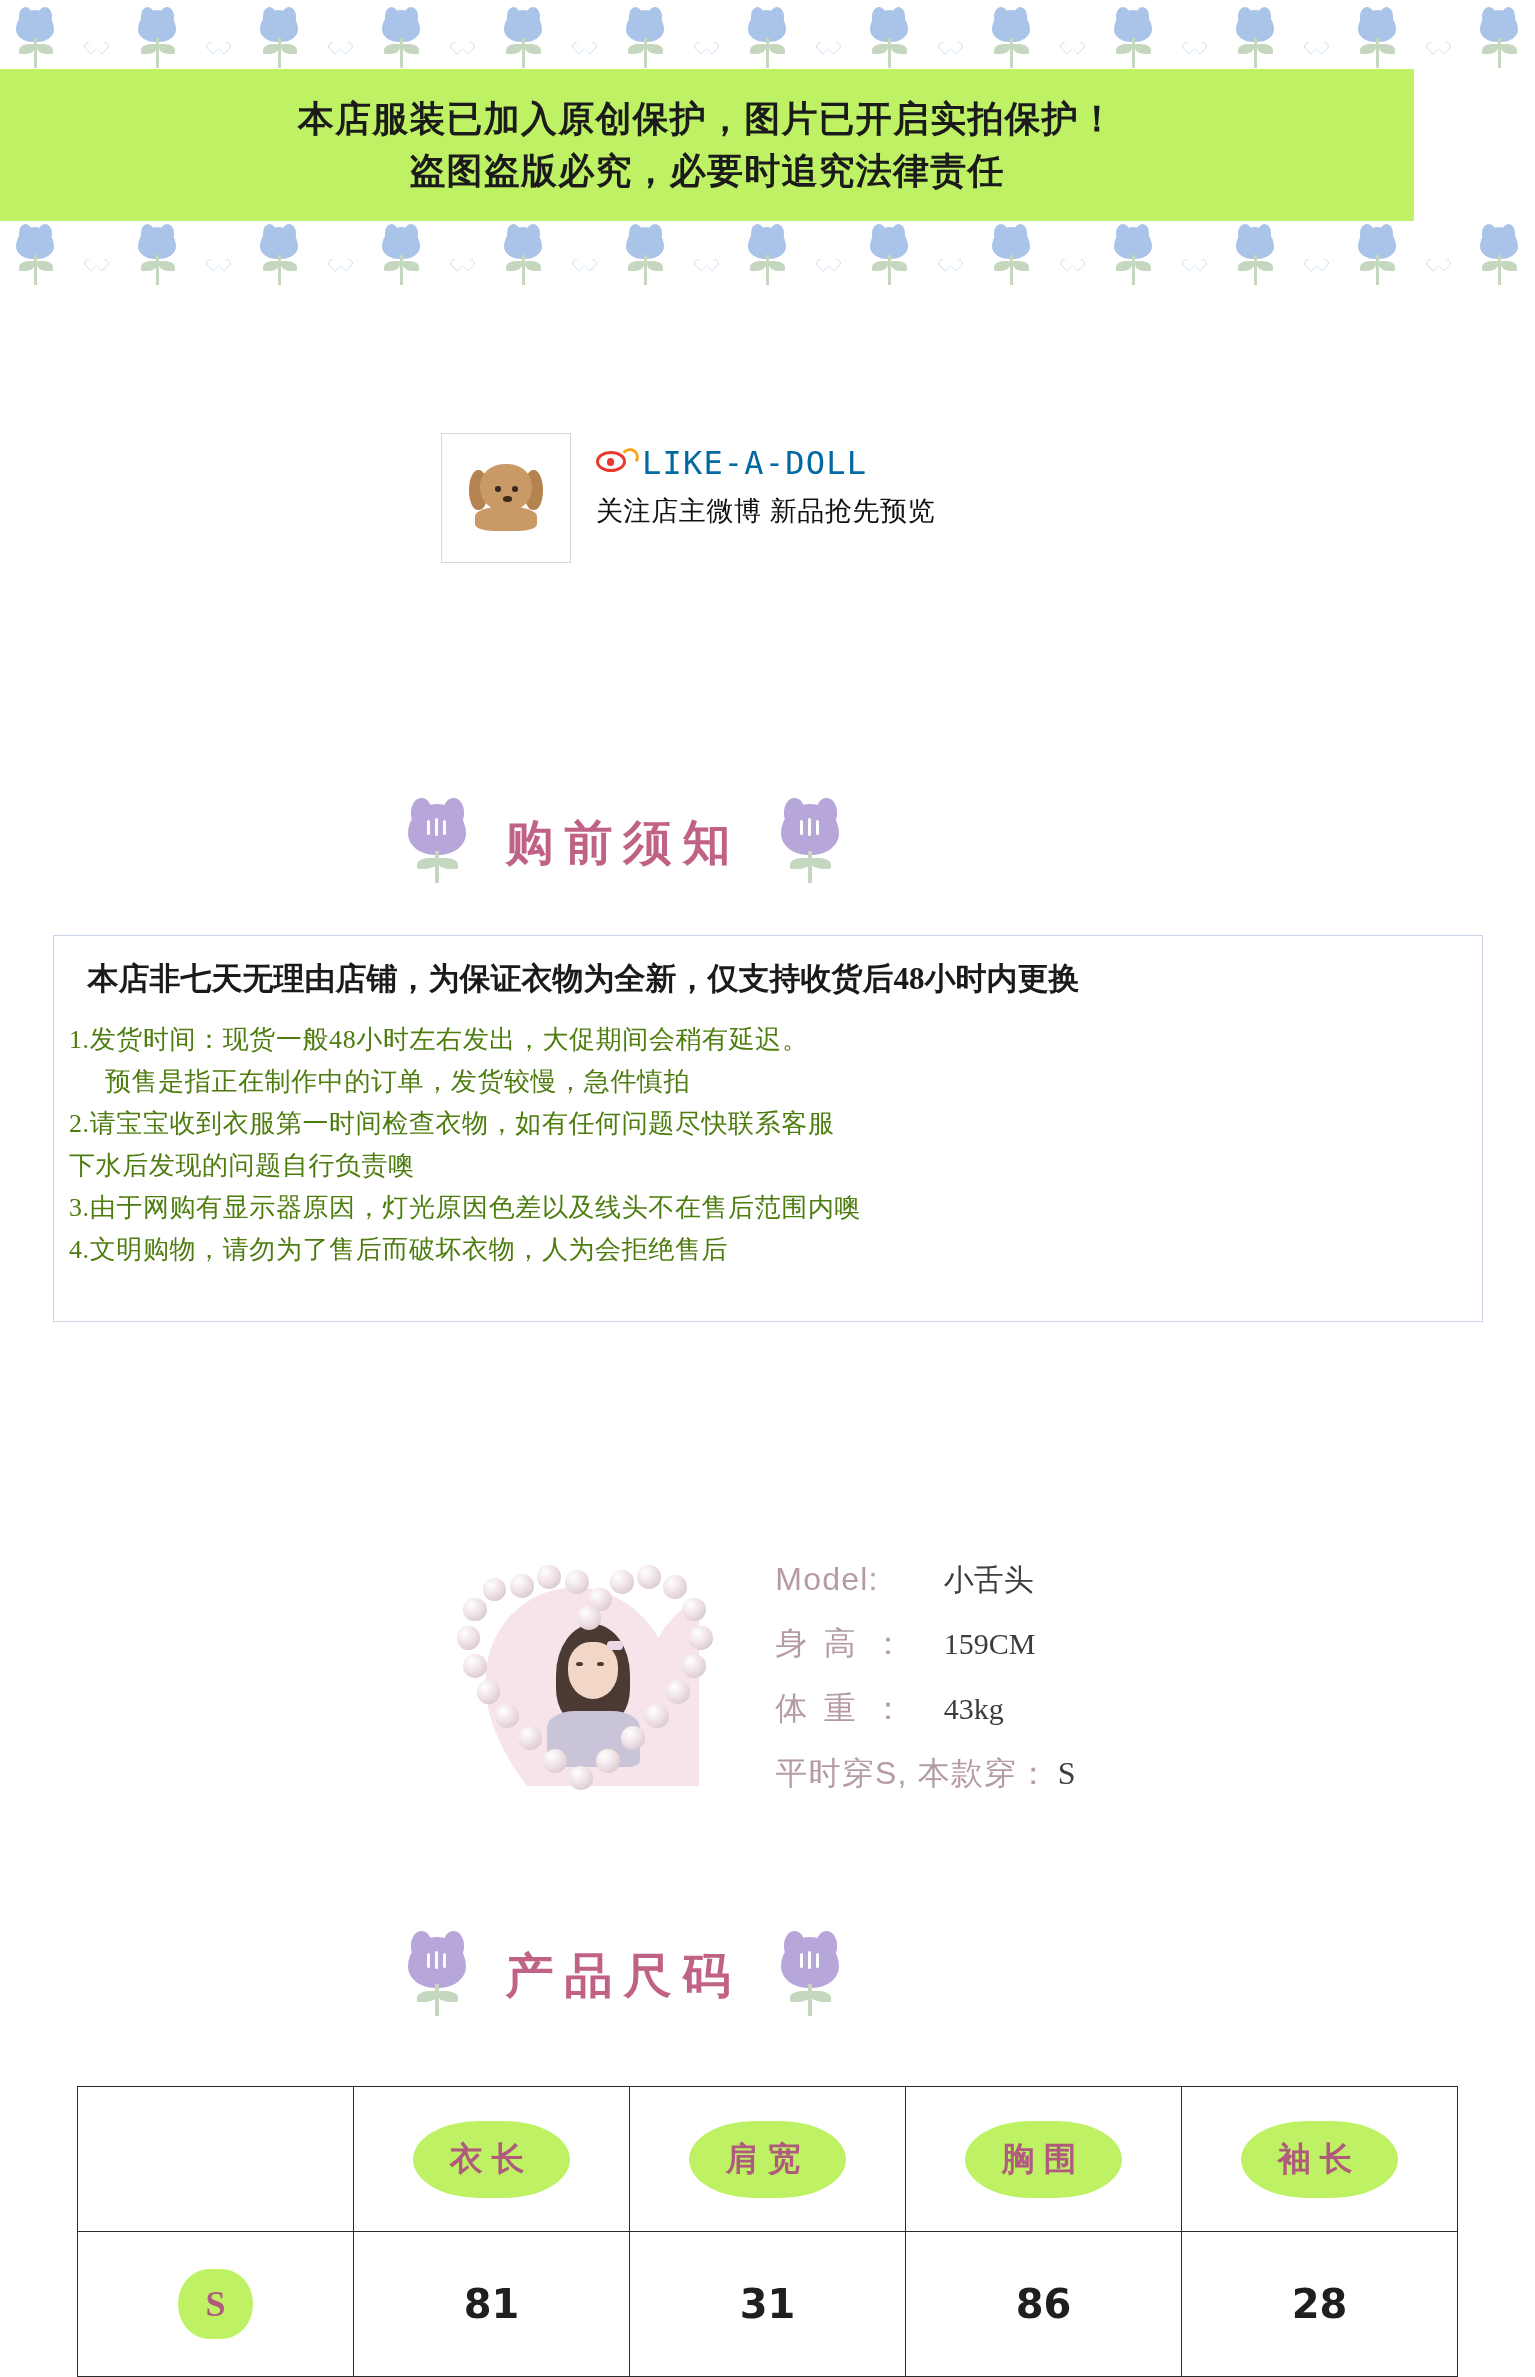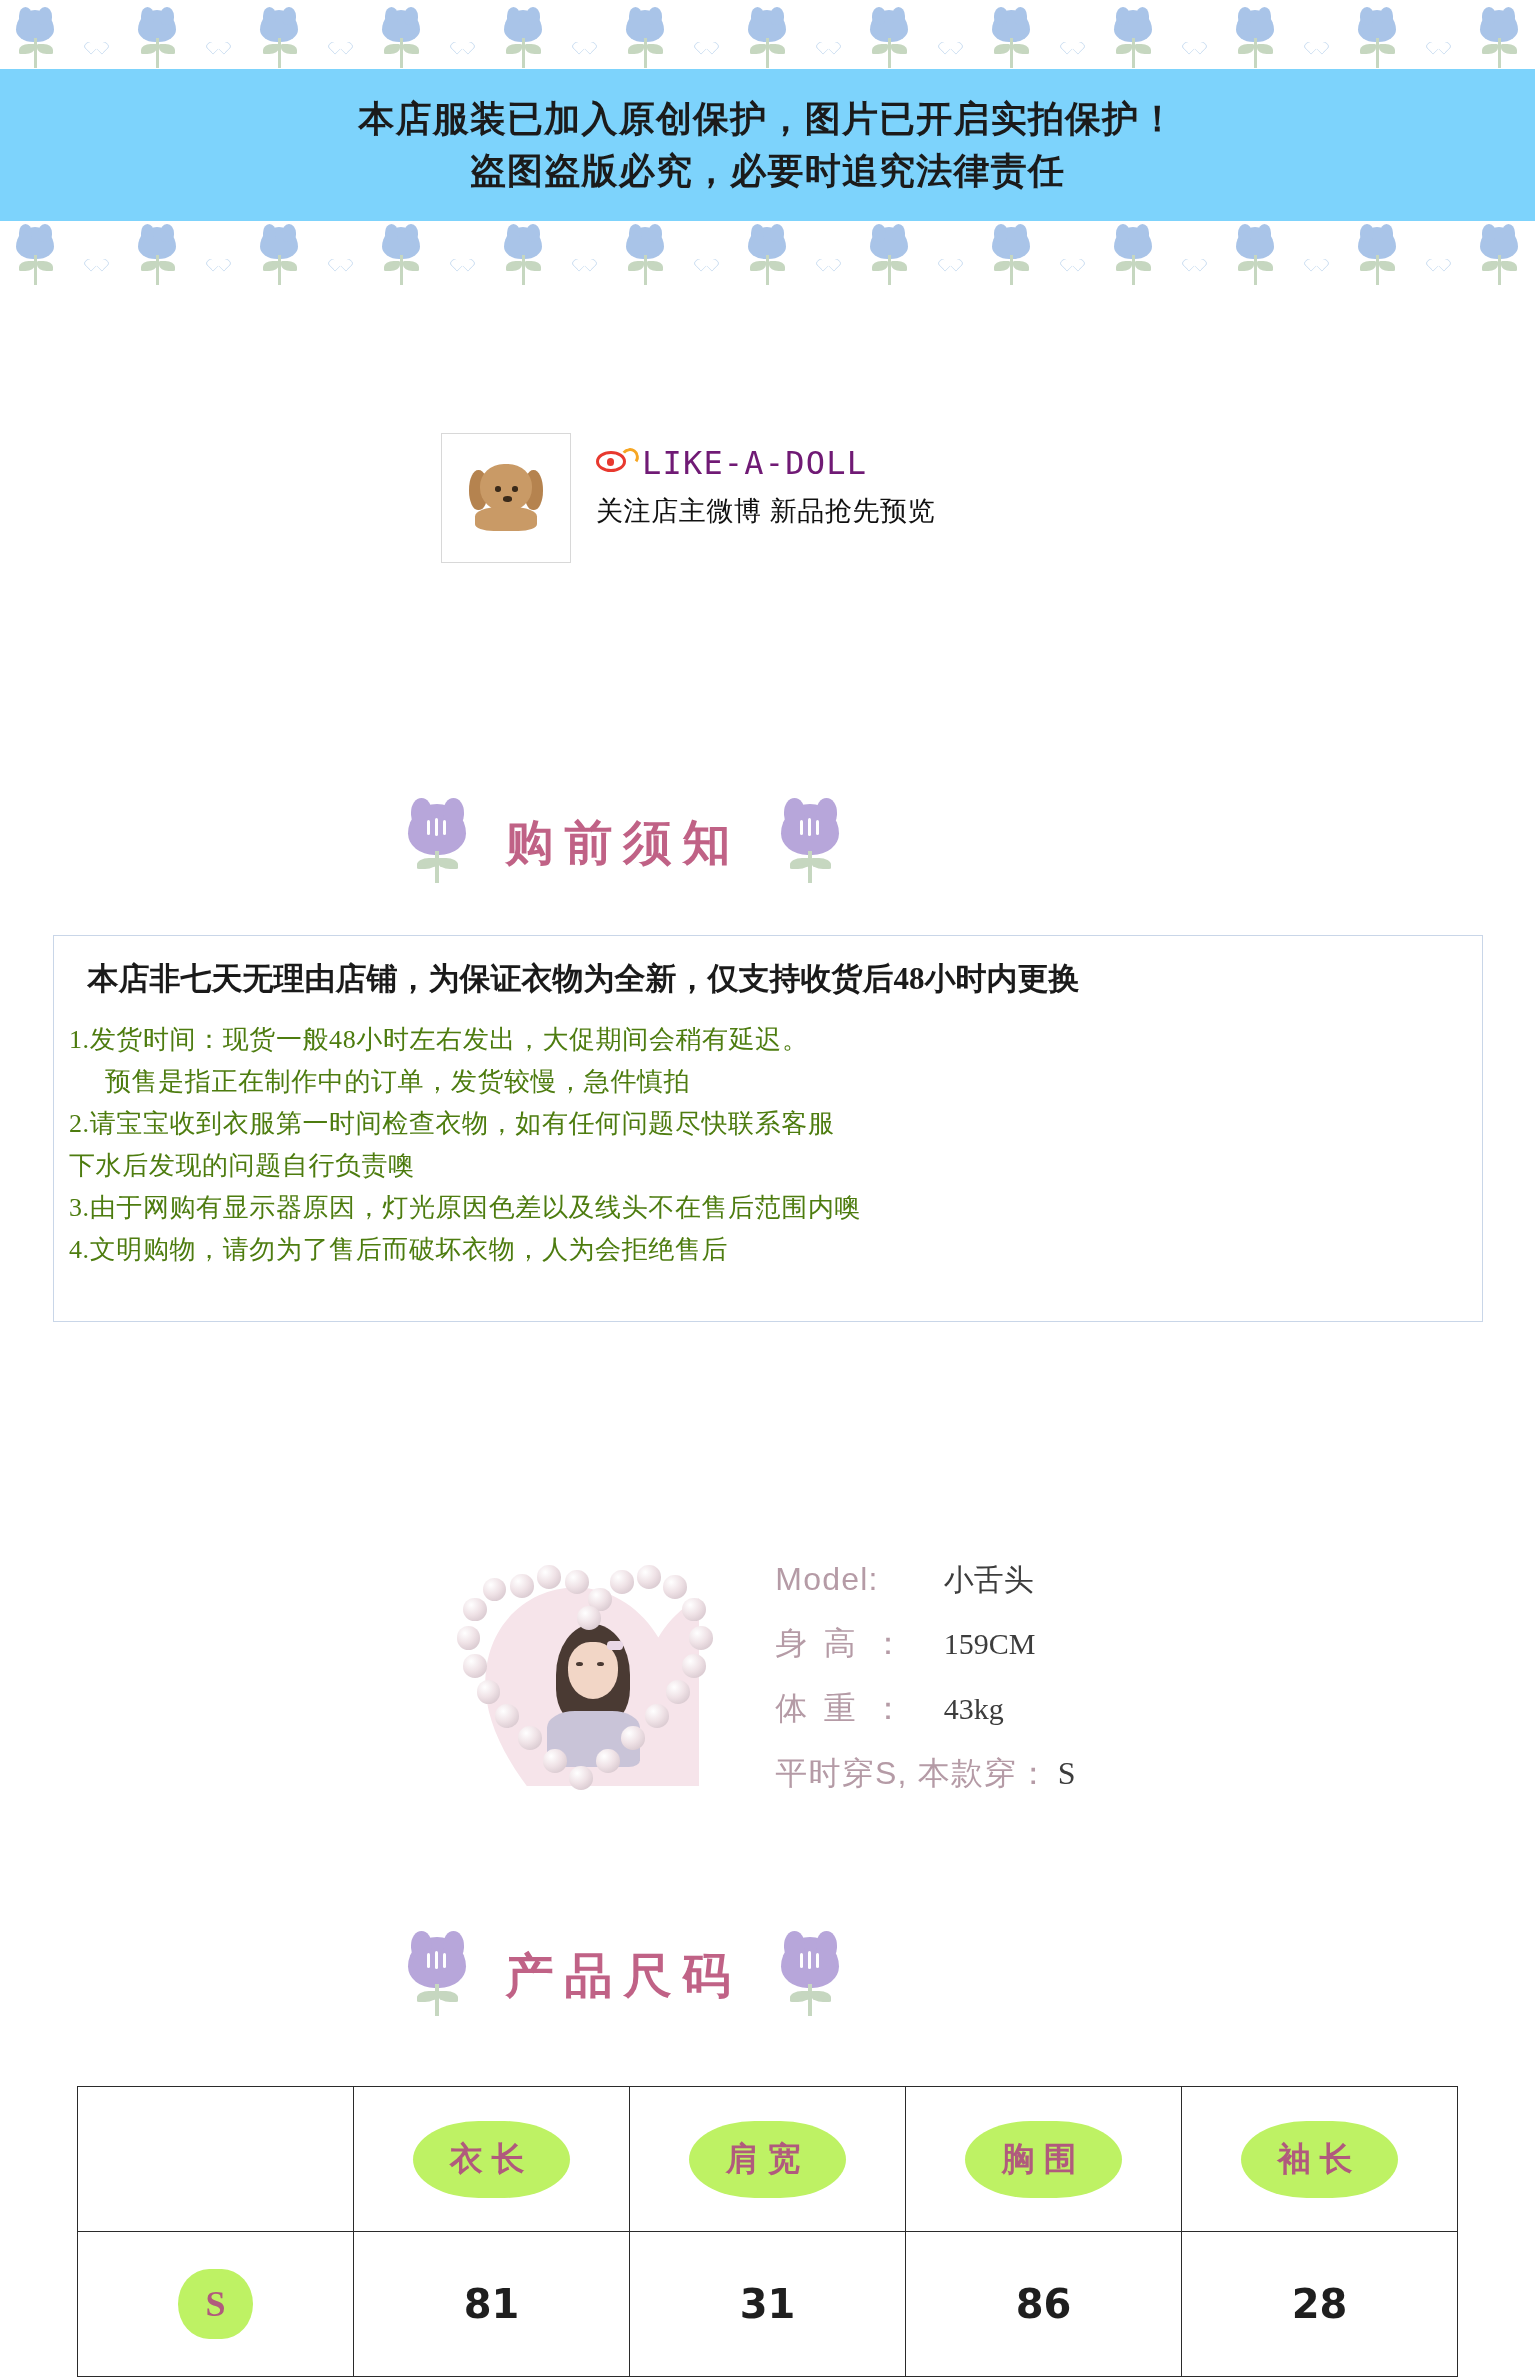--- a/index.html
+++ b/index.html
@@ -115,23 +115,23 @@
     left: 8.7px;
     border-left: none;
     transform: rotate(45deg);
     transform-origin: 0 100%;
   }
 
   .banner-strip {
     position: absolute;
     left: 0;
     top: 69px;
-    width: 1535px;
+    width: 1414px;
     height: 152px;
-    background: #7dd3fc;
+    background: #bef264;
     display: flex;
     flex-direction: column;
     align-items: center;
     justify-content: center;
   }
   .banner-line {
     font-family: "Liberation Serif", serif;
     font-weight: bold;
     font-size: 36px;
     color: #1b1b1b;
@@ -256,21 +256,21 @@
     border: 3.1px solid #f6a623;
     border-left-color: transparent;
     border-bottom-color: transparent;
     border-radius: 50%;
     transform: rotate(-10deg);
   }
   .weibo-name {
     font-family: "DejaVu Sans Mono", monospace;
     font-size: 32px;
     letter-spacing: 1.2px;
-    color: #701a75;
+    color: #0369a1;
   }
   .weibo-sub {
     margin-top: 11px;
     font-family: "Liberation Sans", sans-serif;
     font-size: 27px;
     color: #111;
     letter-spacing: 0.6px;
   }
 
   

